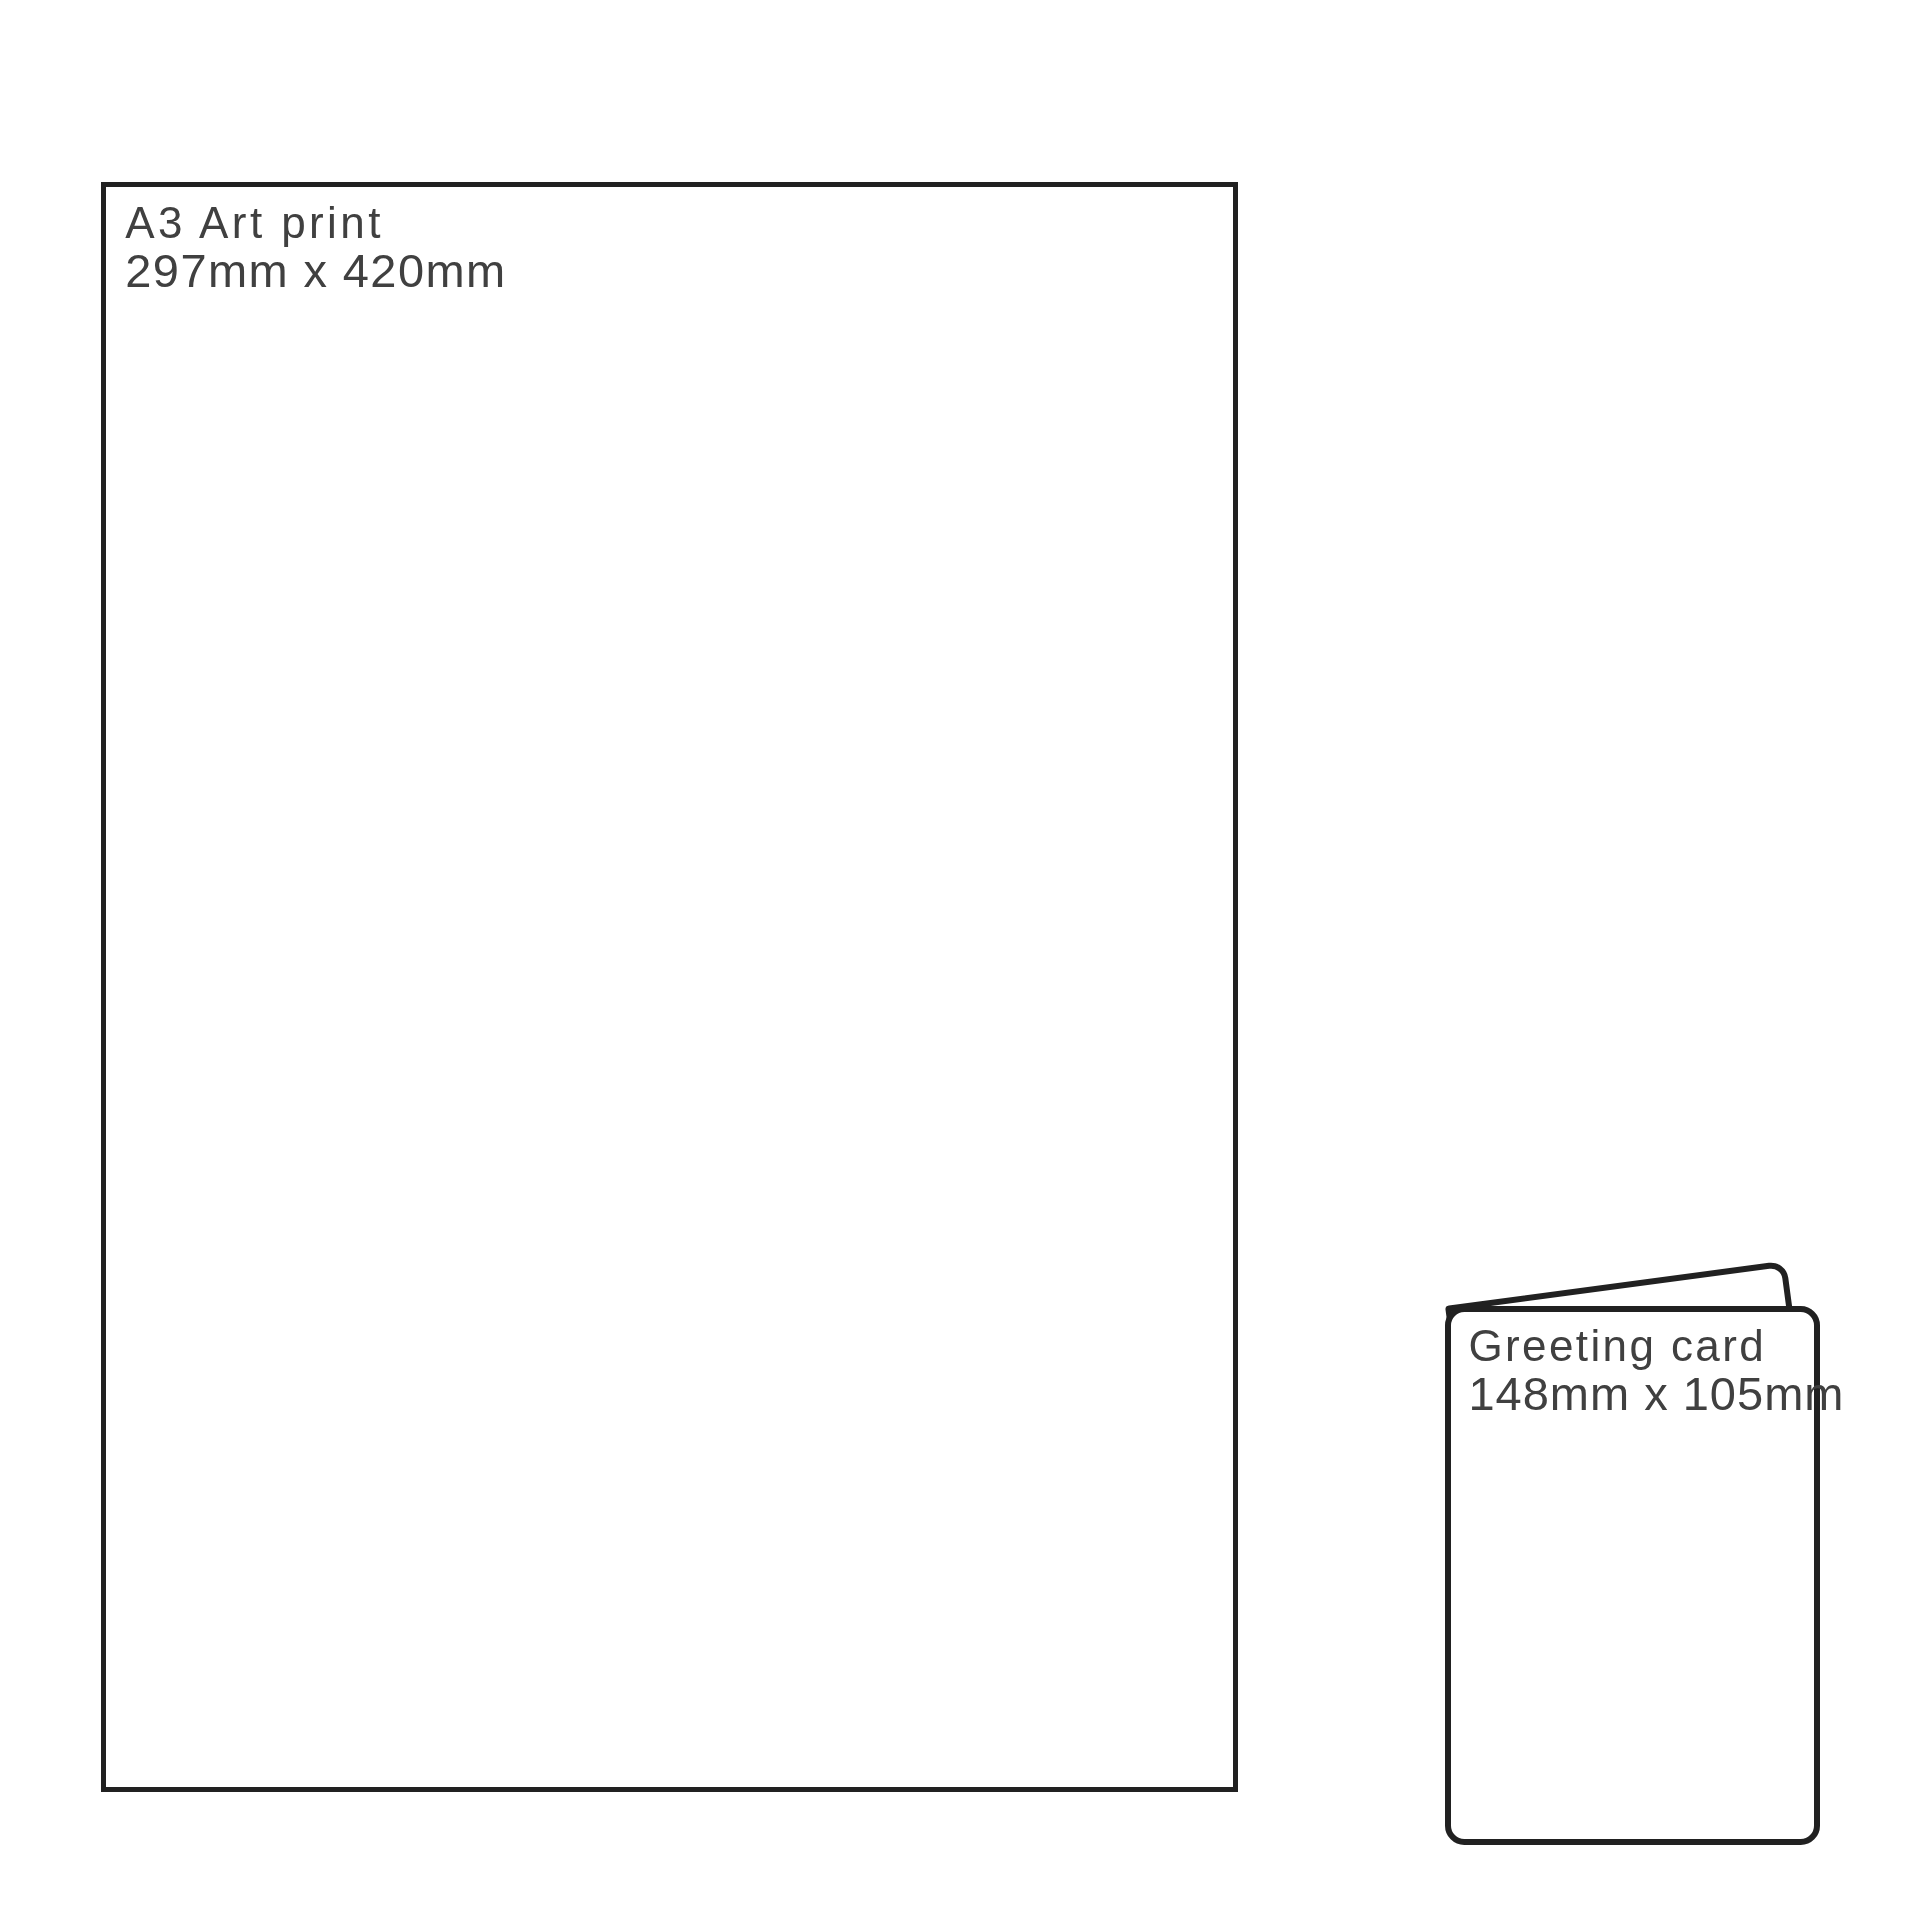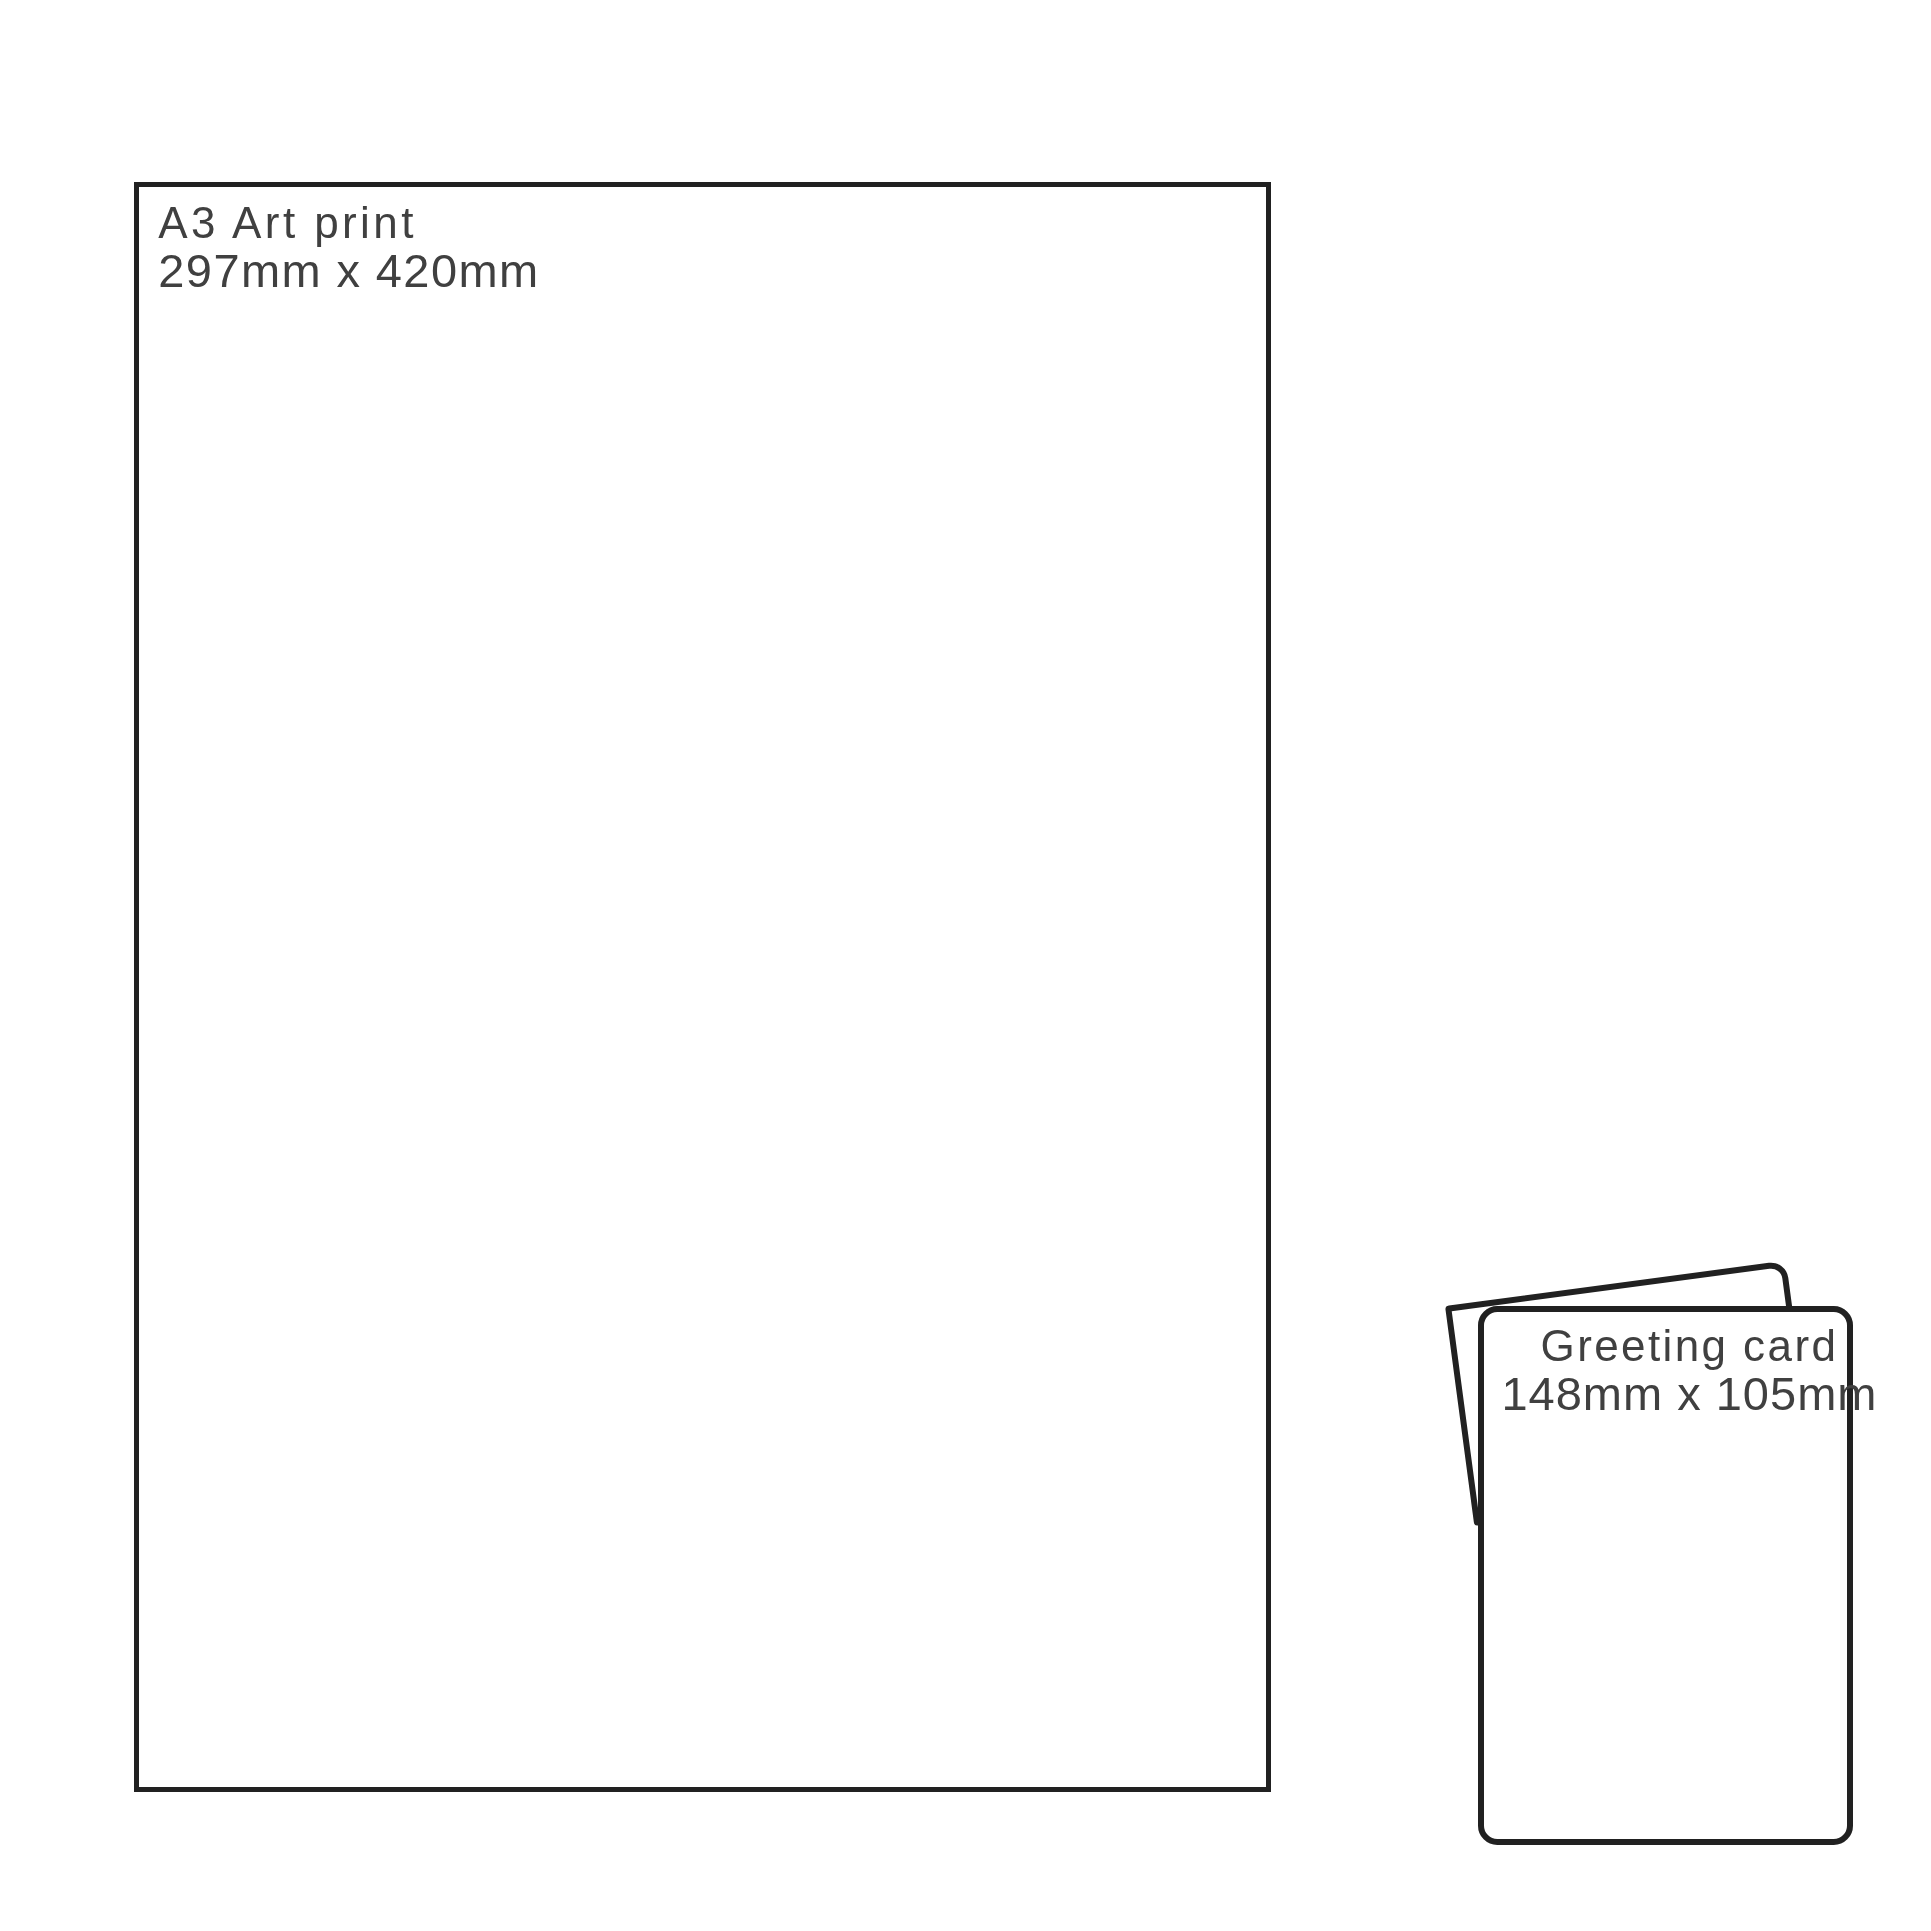--- a/index.html
+++ b/index.html
@@ -13,21 +13,20 @@
     height: 1931px;
     background: #ffffff;
     overflow: hidden;
     font-family: "Liberation Sans", sans-serif;
   }
   .sheet {
     position: absolute;
     background: #ffffff;
     border: 5.8px solid #212121;
     box-sizing: border-box;
-    margin-left: 33px;
   }
   .a3 {
     left: 101px;
     top: 182px;
     width: 1137px;
     height: 1610px;
   }
   .a4 {
     left: 719px;
     top: 679px;
@@ -47,21 +46,20 @@
     transform: rotate(-7.6deg);
     transform-origin: top left;
   }
   .card-front {
     left: 1445px;
     top: 1306px;
     width: 375px;
     height: 539px;
     border-width: 6.8px;
     border-radius: 19.3px;
-    text-align: center;
   }
   .label {
     position: absolute;
     left: 19.3px;
     top: 9.7px;
     color: #404040;
     white-space: nowrap;
   }
   .label .title {
     font-size: 44px;

